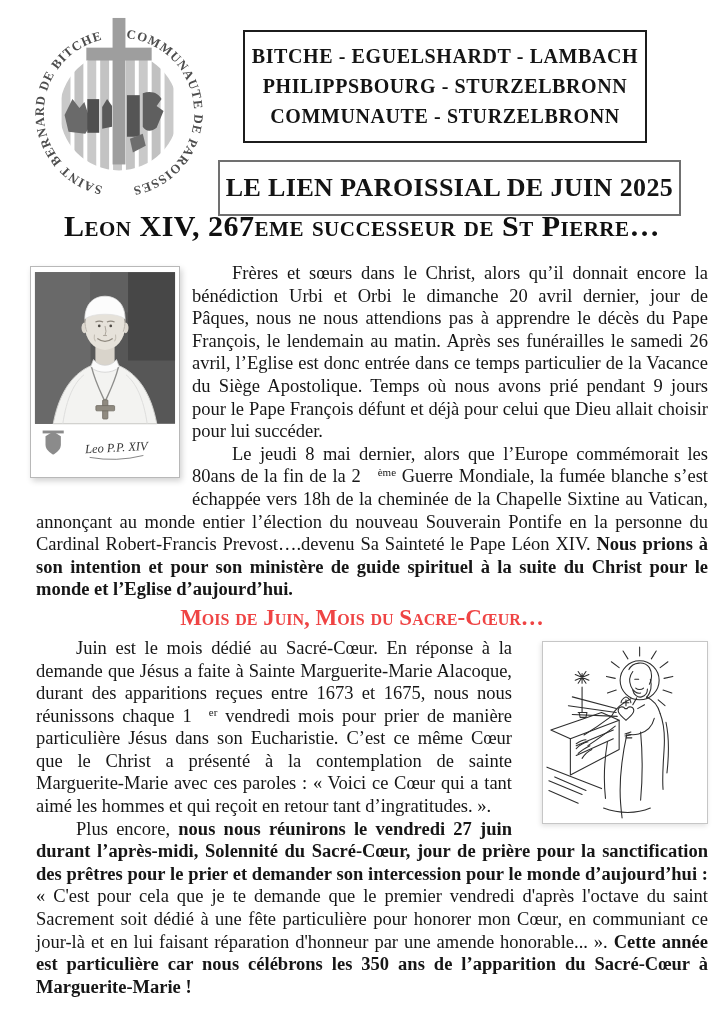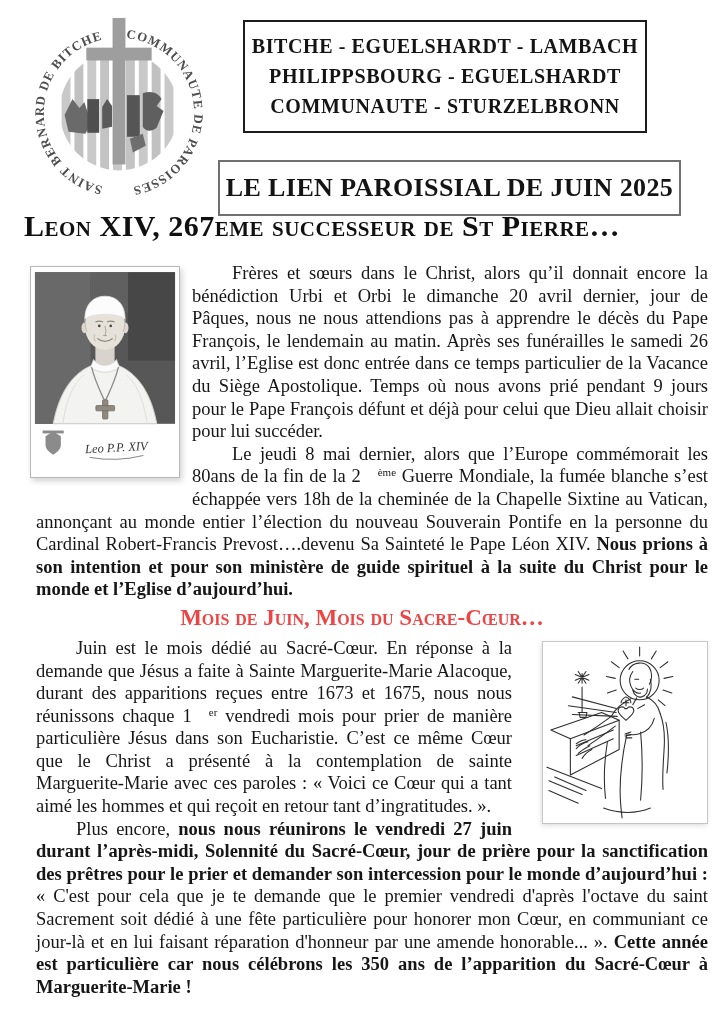--- a/index.html
+++ b/index.html
@@ -8,35 +8,35 @@
   .page{
     position:relative; width:724px; height:1024px; background:#ffffff;
     margin:0 auto; overflow:hidden;
   }
   
   .masthead{ position:relative; height:206px; }
   .logo{ position:absolute; left:24px; top:14px; width:190px; height:194px; }
   .logo svg{ display:block; width:100%; height:100%; }
   .box{ position:absolute; background:#fff; text-align:center; }
   .communes-box{
-    left:243px; top:20px; width:404px; height:113px;
+    left:243px; top:30px; width:404px; height:113px;
     border:2px solid #1c1c1c;
     display:flex; flex-direction:column; justify-content:space-evenly; padding:6px 2px;
   }
   .commune-line{ font-weight:bold; font-size:20px; letter-spacing:.6px; white-space:nowrap; }
   .title-box{
     left:218px; top:160px; width:463px; height:56px;
     border:2px solid #707070;
     display:flex; align-items:center; justify-content:center;
     font-weight:bold; font-size:26px; letter-spacing:.4px; white-space:nowrap;
   }
   
   h1.head1{
     font-variant:small-caps; font-weight:bold; font-size:30px; line-height:36px;
-    text-align:left; margin:2px 24px 18px; letter-spacing:.5px; color:#101010;
+    text-align:center; margin:2px 24px 18px; letter-spacing:.5px; color:#101010;
   }
   h2.head2{
     font-variant:small-caps; font-weight:bold; font-size:23px; line-height:30px;
     text-align:center; margin:2px 24px 4px; color:#ef4444;
   }
   
   section.article{
     margin:0 16px 0 36px;
     font-size:18.5px; line-height:22.6px; text-align:justify; color:#161616;
   }
@@ -101,21 +101,21 @@
           <textPath href="#ringPath" startOffset="3.5%">SAINT BERNARD DE BITCHE</textPath>
         </text>
         <text class="ring-text" font-size="13" font-weight="bold" fill="#4d4d4d" letter-spacing="1">
           <textPath href="#ringPath" startOffset="51.5%">COMMUNAUTE DE PAROISSES</textPath>
         </text>
       </svg>
     </div>
 
     <div class="box communes-box">
       <div class="commune-line">BITCHE - EGUELSHARDT - LAMBACH</div>
-      <div class="commune-line">PHILIPPSBOURG - EGUELSHARDT</div>
+      <div class="commune-line">PHILIPPSBOURG - STURZELBRONN</div>
       <div class="commune-line">COMMUNAUTE - STURZELBRONN</div>
     </div>
 
     <div class="box title-box">
       <span>LE LIEN PAROISSIAL DE JUIN 2025</span>
     </div>
   </header>
 
   <h1 class="head1">Leon XIV, 267eme successeur de St Pierre…</h1>
 

